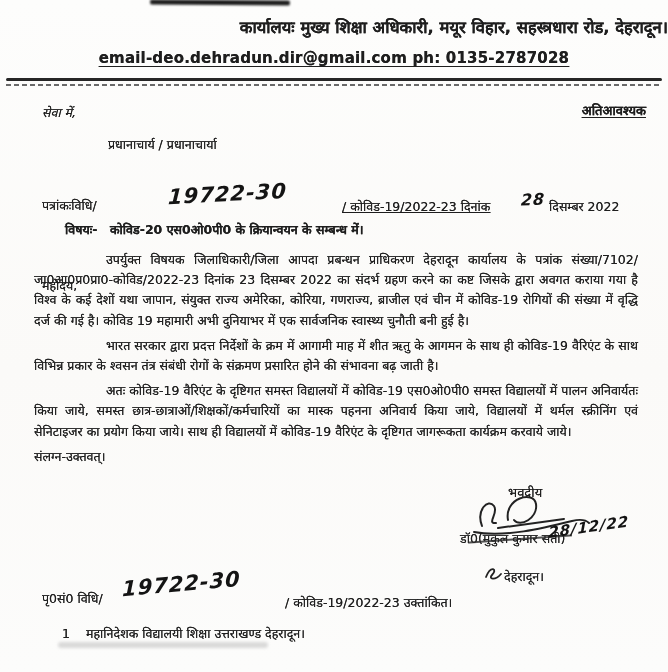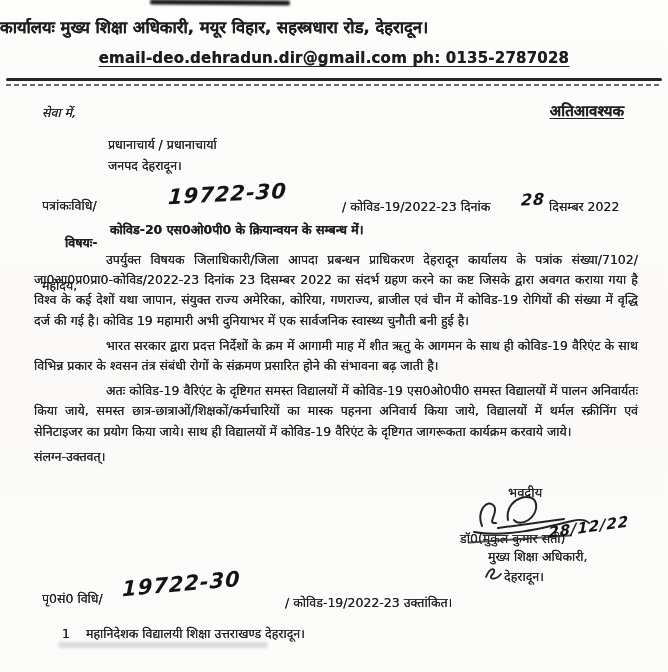--- a/index.html
+++ b/index.html
@@ -3,21 +3,21 @@
 <meta charset="utf-8">
 <style>
   html,body{margin:0;padding:0;background:#ffffff;}
   .sheet{
     position:relative;width:668px;height:672px;overflow:hidden;
     background:linear-gradient(180deg,#fdfdfc 0%,#fbfaf8 55%,#fcfcfb 100%);
     font-family:"DejaVu Sans",sans-serif;color:#1e1e1e;
   }
   .abs{position:absolute;}
   .print{text-shadow:0 0 0.45px rgba(25,25,25,0.85);}
-  .hdr-office{left:0;right:0;top:15px;text-align:left;font-size:16.5px;font-weight:bold;white-space:nowrap;}
+  .hdr-office{left:0;right:0;top:15px;text-align:right;font-size:16.5px;font-weight:bold;white-space:nowrap;}
   .hdr-email{left:0;right:0;top:49px;text-align:center;font-size:15px;font-weight:bold;
     text-decoration:underline;text-underline-offset:3px;white-space:nowrap;letter-spacing:0.2px;}
   .rule-heavy{left:6px;right:6px;top:78px;height:3px;background:#262626;filter:blur(0.4px);border-radius:2px;}
   .rule-dotted{left:6px;right:6px;top:84px;height:2px;
     background:repeating-linear-gradient(90deg,#6a6a6a 0 5px,transparent 5px 8px);filter:blur(0.3px);}
   .txt{font-size:12.5px;line-height:20px;}
   .bold{font-weight:bold;}
   .underline{text-decoration:underline;text-underline-offset:2px;}
   .addr{left:108px;top:134px;}
   .addr div{font-size:12.5px;line-height:21px;}
@@ -43,34 +43,33 @@
 <div class="sheet">
 
   <div class="abs smudge-top"></div>
 
   <div class="abs hdr-office print">कार्यालयः मुख्य शिक्षा अधिकारी, मयूर विहार, सहस्त्रधारा रोड, देहरादून।</div>
   <div class="abs hdr-email print">email-deo.dehradun.dir@gmail.com ph: 0135-2787028</div>
   <div class="abs rule-heavy"></div>
   <div class="abs rule-dotted"></div>
 
   <div class="abs txt print" style="left:42px;top:103px;font-style:italic;">सेवा में,</div>
-  <div class="abs txt print bold underline" style="right:44px;top:101px;font-size:15px;">अतिआवश्यक</div>
+  <div class="abs txt print bold underline" style="right:22px;top:101px;font-size:13px;">अतिआवश्यक</div>
 
   <div class="abs addr print">
     <div>प्रधानाचार्य / प्रधानाचार्या</div>
-    <div>जनपद देहरादून।</div>
   </div>
 
   <div class="abs txt print" style="left:42px;top:196px;">पत्रांकःविधि/</div>
   <div class="abs hand hand-big" style="left:168px;top:182px;">19722-30</div>
-  <div class="abs txt print" style="left:342px;top:197px;">/ कोविड-19/2022-23 दिनांक</div>
+  <div class="abs txt print" style="left:342px;top:197px;text-decoration:underline;">/ कोविड-19/2022-23 दिनांक</div>
   <div class="abs hand hand-mid" style="left:521px;top:190px;">28</div>
   <div class="abs txt print" style="left:549px;top:197px;">दिसम्बर 2022</div>
 
-  <div class="abs txt print bold" style="left:42px;top:233px;padding-left:23px;">विषयः-</div>
+  <div class="abs txt print bold" style="left:42px;top:220px;padding-left:23px;">विषयः-</div>
   <div class="abs txt print bold" style="left:110px;top:220px;">कोविड-20 एस0ओ0पी0 के क्रियान्वयन के सम्बन्ध में।</div>
   <div class="abs txt print" style="left:42px;top:250px;margin-top:26px;">महोदय,</div>
 
   <div class="abs body-block print">
     <p class="indent">उपर्युक्त विषयक जिलाधिकारी/जिला आपदा प्रबन्धन प्राधिकरण देहरादून कार्यालय के पत्रांक संख्या/7102/जा0आ0प्र0प्रा0-कोविड/2022-23 दिनांक 23 दिसम्बर 2022 का संदर्भ ग्रहण करने का कष्ट जिसके द्वारा अवगत कराया गया है विश्व के कई देशों यथा जापान, संयुक्त राज्य अमेरिका, कोरिया, गणराज्य, ब्राजील एवं चीन में कोविड-19 रोगियों की संख्या में वृद्धि दर्ज की गई है। कोविड 19 महामारी अभी दुनियाभर में एक सार्वजनिक स्वास्थ्य चुनौती बनी हुई है।</p>
     <p class="indent">भारत सरकार द्वारा प्रदत्त निर्देशों के क्रम में आगामी माह में शीत ऋतु के आगमन के साथ ही कोविड-19 वैरिएंट के साथ विभिन्न प्रकार के श्वसन तंत्र संबंधी रोगों के संक्रमण प्रसारित होने की संभावना बढ़ जाती है।</p>
     <p class="indent">अतः कोविड-19 वैरिएंट के दृष्टिगत समस्त विद्यालयों में कोविड-19 एस0ओ0पी0 समस्त विद्यालयों में पालन अनिवार्यतः किया जाये, समस्त छात्र-छात्राओं/शिक्षकों/कर्मचारियों का मास्क पहनना अनिवार्य किया जाये, विद्यालयों में थर्मल स्क्रीनिंग एवं सेनिटाइजर का प्रयोग किया जाये। साथ ही विद्यालयों में कोविड-19 वैरिएंट के दृष्टिगत जागरूकता कार्यक्रम करवाये जाये।</p>
     <p>संलग्न-उक्तवत्।</p>
   </div>
 
@@ -83,21 +82,20 @@
         <path d="M40,28 C36,6 66,-2 68,12 C70,26 52,36 46,28"></path>
         <path d="M6,40 C36,46 76,36 104,29 C112,27 118,28 121,31"></path>
         <path d="M30,36 L96,27"></path>
       </g>
     </svg>
   </div>
 
   <div class="abs txt print" style="left:460px;top:529px;">डॉ0(मुकुल कुमार सती)</div>
   <div class="abs pen-stroke"></div>
   <div class="abs hand sig-date" style="left:548px;top:518px;">28/12/22</div>
-  <div class="abs txt print" style="left:488px;top:547px;">मुख्य शिक्षा अधिकारी,</div>
 
   <div class="abs" style="left:483px;top:561px;">
     <svg width="22" height="22" viewBox="0 0 22 22">
       <path d="M3,16 C8,4 15,8 9,14 C5,18 12,20 18,13" fill="none" stroke="#222" stroke-width="1.8" stroke-linecap="round"></path>
     </svg>
   </div>
   <div class="abs txt print" style="left:504px;top:567px;">देहरादून।</div>
 
   <div class="abs txt print" style="left:42px;top:589px;">पृ0सं0 विधि/</div>
   <div class="abs hand hand-big" style="left:122px;top:572px;transform:rotate(-5deg) skewX(-6deg);">19722-30</div>

